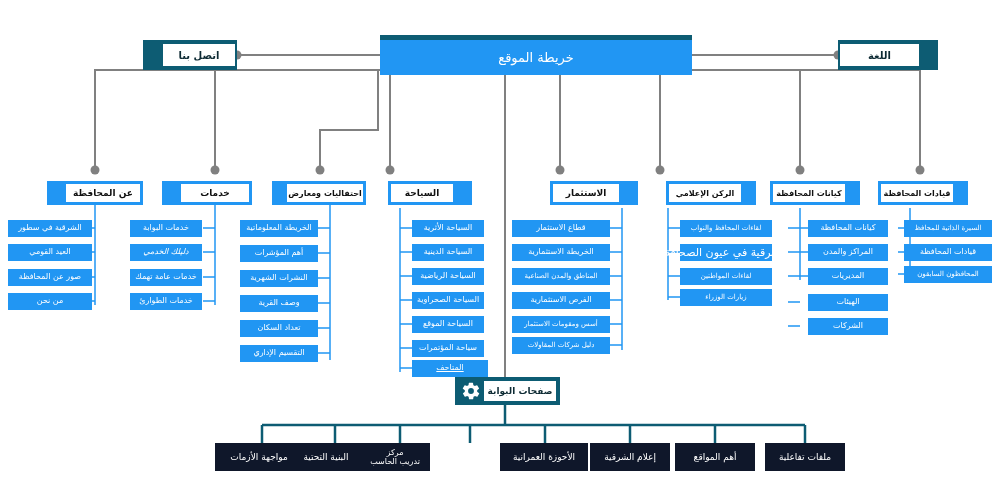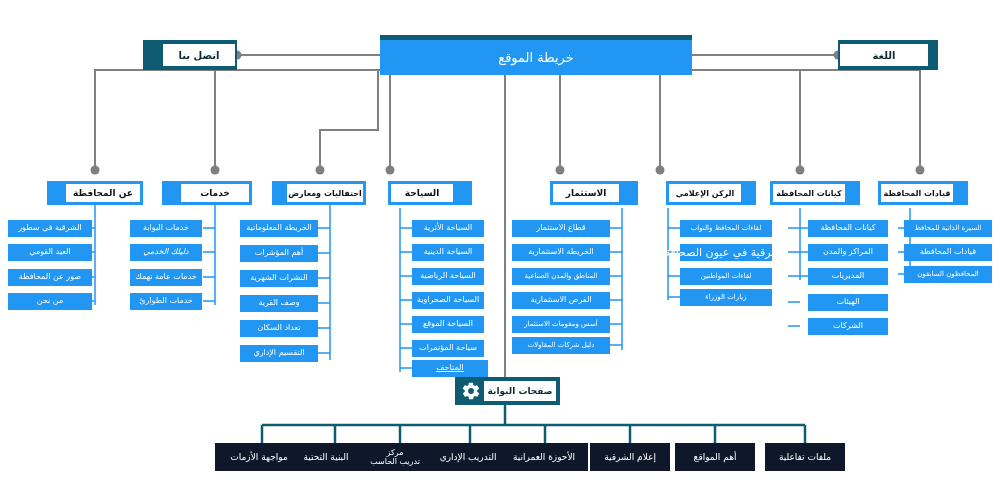--- a/index.html
+++ b/index.html
@@ -194,21 +194,21 @@
     </g>
   </svg>
 
   <div class="title-bar">خريطة الموقع</div>
 
   <div class="teal-box" style="left:143px;top:40px;width:94px;">
     <div class="inner" style="width:72px;margin-right:2px;">اتصل بنا</div>
   </div>
 
   <div class="teal-box" style="left:838px;top:40px;width:100px;justify-content:flex-end;">
-    <div class="inner" style="width:88px;margin-left:2px;">اللغة</div>
+    <div class="inner" style="width:79px;margin-left:2px;">اللغة</div>
   </div>
 
   <div class="sec-head" style="left:47px;top:181px;width:96px;">
     <div class="inner" style="width:74px;margin-right:3px;">عن المحافظة</div>
   </div>
 
   <div class="sec-head" style="left:162px;top:181px;width:90px;">
     <div class="inner" style="width:68px;margin-right:3px;">خدمات</div>
   </div>
 
@@ -289,19 +289,18 @@
       <svg width="20" height="20" viewBox="0 0 24 24" fill="#ffffff">
         <path d="M19.4 13a7.6 7.6 0 000-2l2.1-1.6a.5.5 0 00.1-.6l-2-3.5a.5.5 0 00-.6-.2l-2.5 1a7.3 7.3 0 00-1.7-1l-.4-2.6a.5.5 0 00-.5-.4h-4a.5.5 0 00-.5.4l-.4 2.6a7.3 7.3 0 00-1.7 1l-2.5-1a.5.5 0 00-.6.2l-2 3.5a.5.5 0 00.1.6L4.6 11a7.6 7.6 0 000 2l-2.1 1.6a.5.5 0 00-.1.6l2 3.5a.5.5 0 00.6.2l2.5-1a7.3 7.3 0 001.7 1l.4 2.6a.5.5 0 00.5.4h4a.5.5 0 00.5-.4l.4-2.6a7.3 7.3 0 001.7-1l2.5 1a.5.5 0 00.6-.2l2-3.5a.5.5 0 00-.1-.6L19.4 13zM12 15.5A3.5 3.5 0 1115.5 12 3.5 3.5 0 0112 15.5z"></path>
       </svg>
     </div>
   </div>
 
   <div class="leaf" style="left:765px;top:443px;width:80px;">ملفات تفاعلية</div>
   <div class="leaf" style="left:675px;top:443px;width:80px;">أهم المواقع</div>
   <div class="leaf" style="left:590px;top:443px;width:80px;">إعلام الشرقية</div>
   <div class="leaf" style="left:500px;top:443px;width:88px;">الأحوزة العمرانية</div>
-  <div class="leaf" style="left:425px;top:443px;width:86px;">التدريب الإداري</div>
   <div class="leaf" style="left:360px;top:443px;width:70px;font-size:8px;">مركز
 تدريب الحاسب</div>
   <div class="leaf" style="left:288px;top:443px;width:76px;">البنية التحتية</div>
   <div class="leaf" style="left:215px;top:443px;width:88px;">مواجهة الأزمات</div>
 
 </div>
 
 </body></html>

